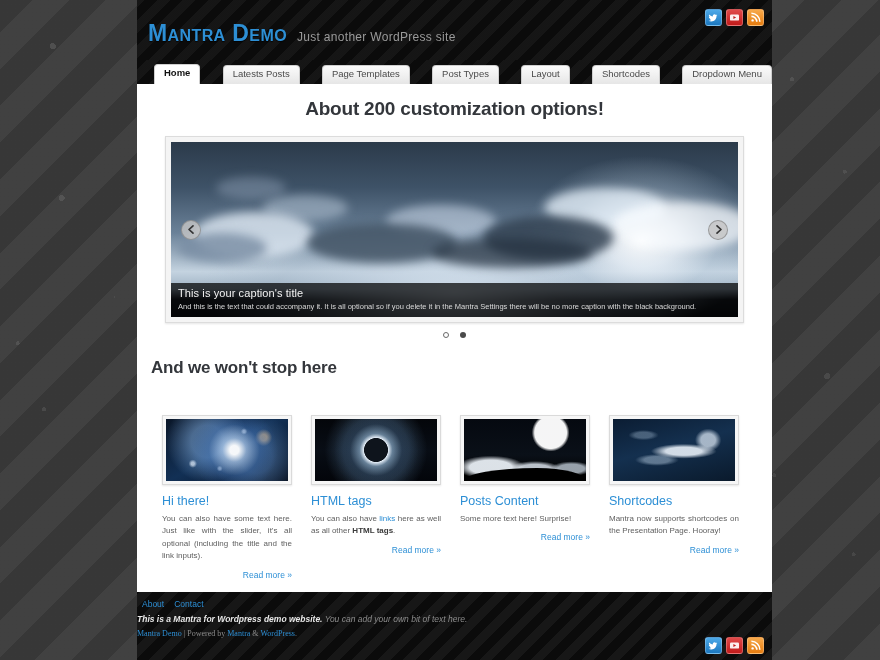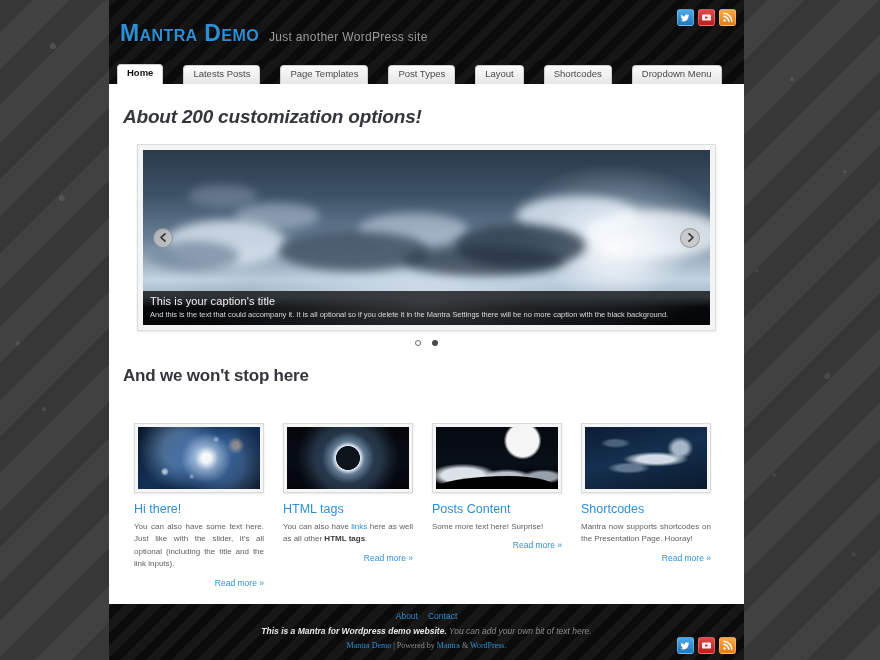--- a/index.html
+++ b/index.html
@@ -36,21 +36,21 @@
       radial-gradient(circle at 84% 93%, rgba(255,255,255,0.07) 0 2px, transparent 2px),
       radial-gradient(circle at 29% 92%, rgba(255,255,255,0.08) 0 2px, transparent 2px),
       radial-gradient(circle at 62% 97%, rgba(255,255,255,0.07) 0 2px, transparent 2px),
       repeating-linear-gradient(-45deg,
         rgba(255,255,255,0.035) 0px, rgba(255,255,255,0.035) 26px,
         rgba(0,0,0,0.05) 26px, rgba(0,0,0,0.05) 52px);
   }
 
   .page {
     position: absolute;
-    left: 109px;
+    left: 137px;
     top: 0;
     width: 635px;
     height: 660px;
     display: flex;
     flex-direction: column;
   }
 
   
   .header {
     position: relative;
@@ -104,25 +104,26 @@
   .social-icon svg { display: block; }
 
   
   .navbar {
     position: relative;
     height: 24px;
     background-color: #0b0b0b;
     background-image: repeating-linear-gradient(-45deg,
       rgba(255,255,255,0.045) 0px, rgba(255,255,255,0.045) 9px,
       rgba(255,255,255,0) 9px, rgba(255,255,255,0) 18px);
-    padding-left: 8px;
+    padding-left: 17px;
     display: flex;
     align-items: flex-end;
-    gap: 20px;
+    gap: 3px;
     flex: 0 0 auto;
+    justify-content: space-between;
   }
   .nav-item {
     background: linear-gradient(#fbfbfb, #e6e6e6);
     border: 1px solid #cfcfcf;
     border-bottom: none;
     border-radius: 4px 4px 0 0;
     padding: 3px 9px 4px 9px;
     font-size: 9.5px;
     color: #4a4a4a;
     line-height: 1.15;
@@ -137,27 +138,26 @@
   }
 
   
   .content {
     background: #ffffff;
     flex: 1 1 auto;
     padding: 14px 14px 0 14px;
     overflow: hidden;
   }
   .page-heading {
+    text-align: center;
     font-size: 19px;
     font-weight: bold;
     color: #33363b;
     letter-spacing: -0.2px;
-    margin-top: 8px;
     margin-bottom: 16px;
-    font-style: italic;
   }
 
   
   .slider-frame {
     margin: 0 14px;
     background: #f4f4f4;
     border: 1px solid #dcdcdc;
     padding: 5px;
     box-shadow: 0 1px 2px rgba(0,0,0,0.10);
   }
@@ -356,27 +356,27 @@
     font-style: italic;
     font-size: 9px;
     color: #555;
     line-height: 1.65;
   }
 
   
   .footer {
     position: relative;
     flex: 0 0 auto;
-    height: 56px;
+    height: 68px;
     background-color: #0b0b0b;
     background-image: repeating-linear-gradient(-45deg,
       rgba(255,255,255,0.05) 0px, rgba(255,255,255,0.05) 9px,
       rgba(255,255,255,0) 9px, rgba(255,255,255,0) 18px);
     padding-top: 7px;
-    text-align: center;
+    text-align: left;
   }
   .footer-nav {
     font-size: 8.5px;
     margin-bottom: 5px;
   }
   .footer-nav a {
     color: #2d8fd5;
     text-decoration: none;
     margin: 0 5px;
     cursor: pointer;

